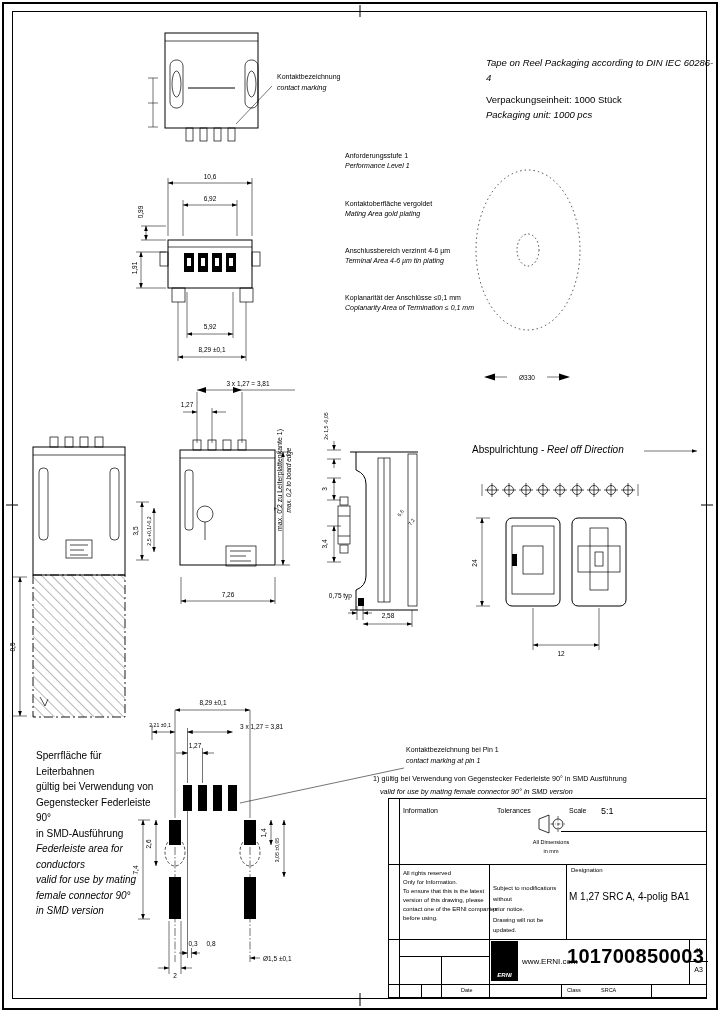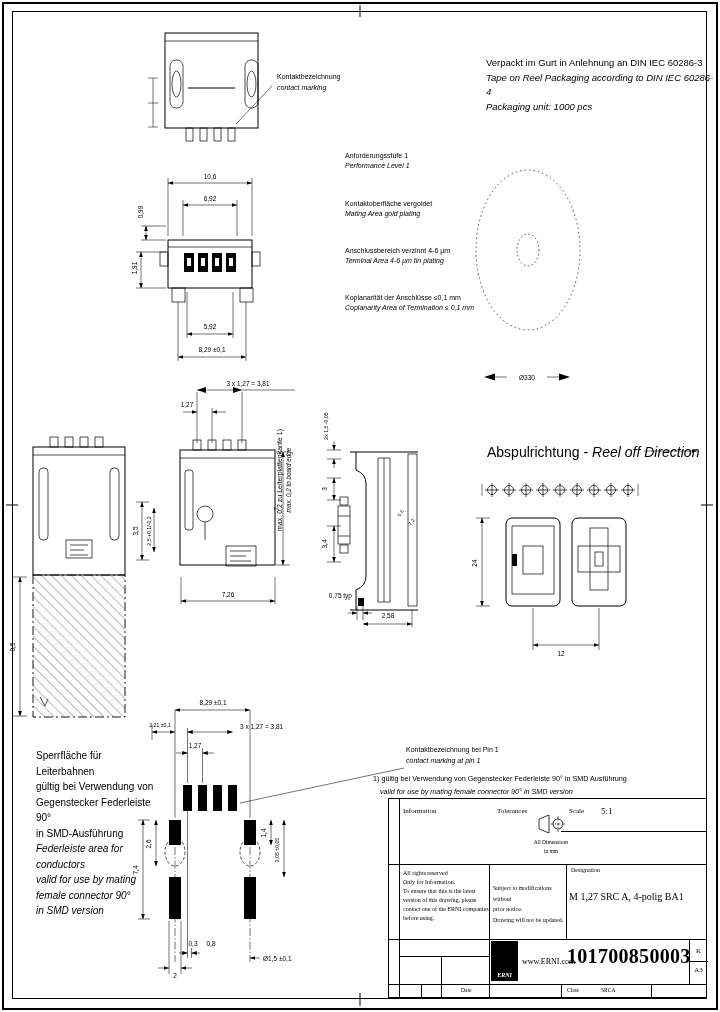--- a/index.html
+++ b/index.html
@@ -12,21 +12,21 @@
   .de{font-style:normal}
   .en{font-style:italic}
   svg.draw{position:absolute;left:0;top:0}
   svg .ln{stroke:#000;stroke-width:1;fill:none}
   svg .tn{stroke:#000;stroke-width:0.7;fill:none}
   svg .dm{stroke:#000;stroke-width:0.55;fill:none}
   svg .blk{fill:#000;stroke:none}
   svg text{fill:#000}
   .dt{font:6.5px "Liberation Sans",sans-serif}
   .dt5{font:5.2px "Liberation Sans",sans-serif}
-  .tb{position:absolute;left:388px;top:798px;width:319px;height:200px;border:1px solid #000;font-family:Liberation Serif, serif}
+  .tb{position:absolute;left:388px;top:798px;width:319px;height:200px;border:1px solid #000;font-family:Liberation Sans, sans-serif}
   .tb .cellline{position:absolute;border-color:#000;border-style:solid;border-width:0}
   .t55{font-size:5.5px}.t6{font-size:6px}.t7{font-size:7px}.t8{font-size:8px}.t9{font-size:9px}
   .logo{position:absolute;left:102px;top:142px;width:27px;height:40px;background:#000;color:#fff;
         display:flex;align-items:flex-end;justify-content:center;font-size:6px;font-weight:bold;font-style:italic;padding-bottom:3px}
   .pn{position:absolute;left:178px;top:146px;width:122px;text-align:center;font-size:20px;font-weight:bold;letter-spacing:.3px}
 </style>
 </head>
 <body>
 
 <div class="sheet">
@@ -328,22 +328,22 @@
         <line class="dm" x1="181" y1="921" x2="181" y2="974"></line>
       <line class="dm" x1="158" y1="968" x2="169" y2="968" marker-end="url(#ar)"></line>
       <line class="dm" x1="192" y1="968" x2="181" y2="968" marker-end="url(#ar)"></line>
       <text class="dt" x="175" y="978" text-anchor="middle">2</text>
       <line class="dm" x1="260" y1="958" x2="250" y2="958" marker-end="url(#ar)"></line>
       <text class="dt" x="263" y="961" text-anchor="start">Ø1,5 ±0,1</text>
     </g>
   </svg>
 
   <div class="abs" style="left:486px;top:56px;width:228px;font-size:9.5px;line-height:14.5px">
-    <div class="de">Verpackt im Gurt in Anlehnung an DIN IEC 60286-3</div>
     <div class="en">Tape on Reel Packaging according to DIN IEC 60286-4</div>
+    <div class="de" style="margin-top:8px">Verpackungseinheit:  1000 Stück</div>
     <div class="en">Packaging unit:  1000 pcs</div>
   </div>
 
   <div class="abs" style="left:345px;top:151px;width:150px;font-size:7px;line-height:10px">
     <div class="de">Anforderungsstufe 1</div>
     <div class="en">Performance Level 1</div>
   </div>
   <div class="abs" style="left:345px;top:199px;width:150px;font-size:7px;line-height:10px">
     <div class="de">Kontaktoberfläche vergoldet</div>
     <div class="en">Mating Area gold plating</div>
@@ -355,21 +355,21 @@
   <div class="abs" style="left:345px;top:293px;width:170px;font-size:7px;line-height:10px">
     <div class="de">Koplanarität der Anschlüsse ≤0,1 mm</div>
     <div class="en">Coplanarity Area of Termination ≤ 0,1 mm</div>
   </div>
 
   <div class="abs" style="left:277px;top:71px;width:90px;font-size:7px;line-height:11px">
     <div class="de">Kontaktbezeichnung</div>
     <div class="en">contact marking</div>
   </div>
 
-  <div class="abs" style="left:487px;top:444px;font-size:14px;white-space:nowrap">
+  <div class="abs" style="left:472px;top:444px;font-size:10px;white-space:nowrap">
     <span class="de">Abspulrichtung -</span>
     <span class="en">Reel off Direction</span>
   </div>
 
   <div class="abs" style="left:185px;top:471px;width:200px;height:18px;transform:rotate(-90deg);font-size:7px;line-height:8.5px;text-align:center">
     <div class="de">max. 0,2 zu Leiterplattenkante 1)</div>
     <div class="en" style="font-size:6.3px">max. 0,2 to board edge</div>
   </div>
 
 

